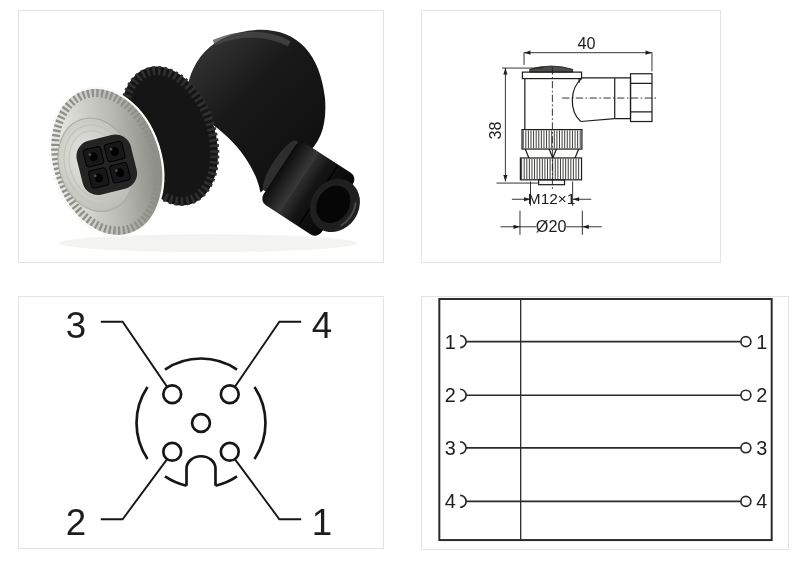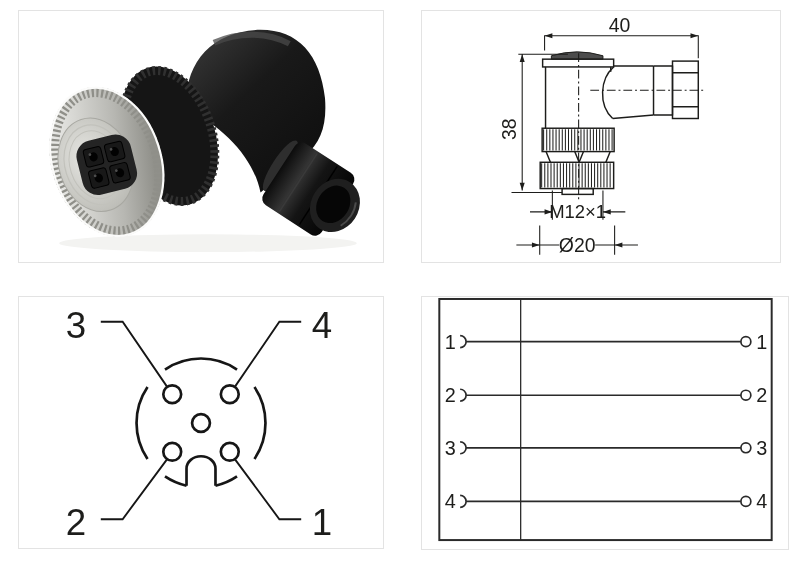--- a/index.html
+++ b/index.html
@@ -1,20 +1,20 @@
 <!DOCTYPE html>
 <html><head>
 <meta charset="utf-8">
 <style>
   html,body{margin:0;padding:0;background:#ffffff;}
   .board{position:relative;width:800px;height:563px;background:#ffffff;
          font-family:"Liberation Sans",sans-serif;overflow:hidden;}
   .panel{position:absolute;background:#ffffff;border:1px solid #e3e3e3;box-sizing:border-box;}
   #panel-photo  {left:18px;  top:10px;  width:366px; height:253px;}
-  #panel-drawing{left:421px; top:10px;  width:360px; height:253px;}
+  #panel-drawing{left:421px; top:10px;  width:300px; height:253px;}
   #panel-pinout {left:18px;  top:296px; width:366px; height:253px;}
   #panel-wiring {left:421px; top:296px; width:368px; height:254px;}
   svg{display:block;width:100%;height:100%;}
   text{fill:#1d1d1b;font-family:"Liberation Sans",sans-serif;}
   .dim  {font-size:20px;}
   .dimS {font-size:19px;}
   .pinL {font-size:37px;}
   .wireL{font-size:20px;}
   .oline{stroke:#1d1d1b;stroke-width:1.5;fill:none;}
   .dline{stroke:#1d1d1b;stroke-width:1.1;fill:none;}

